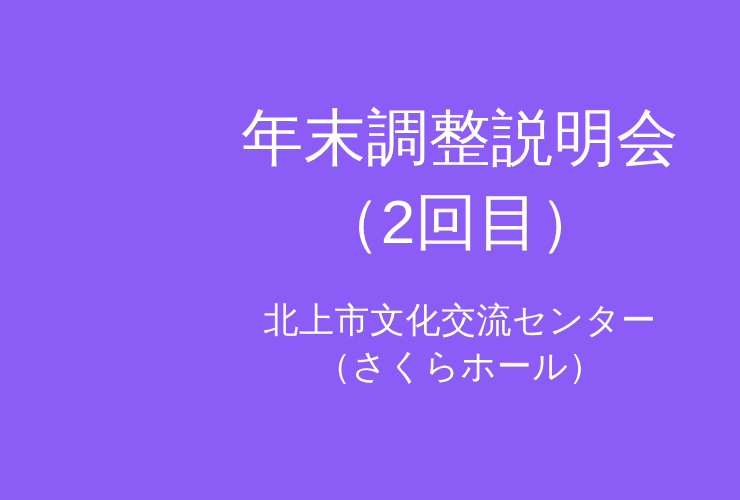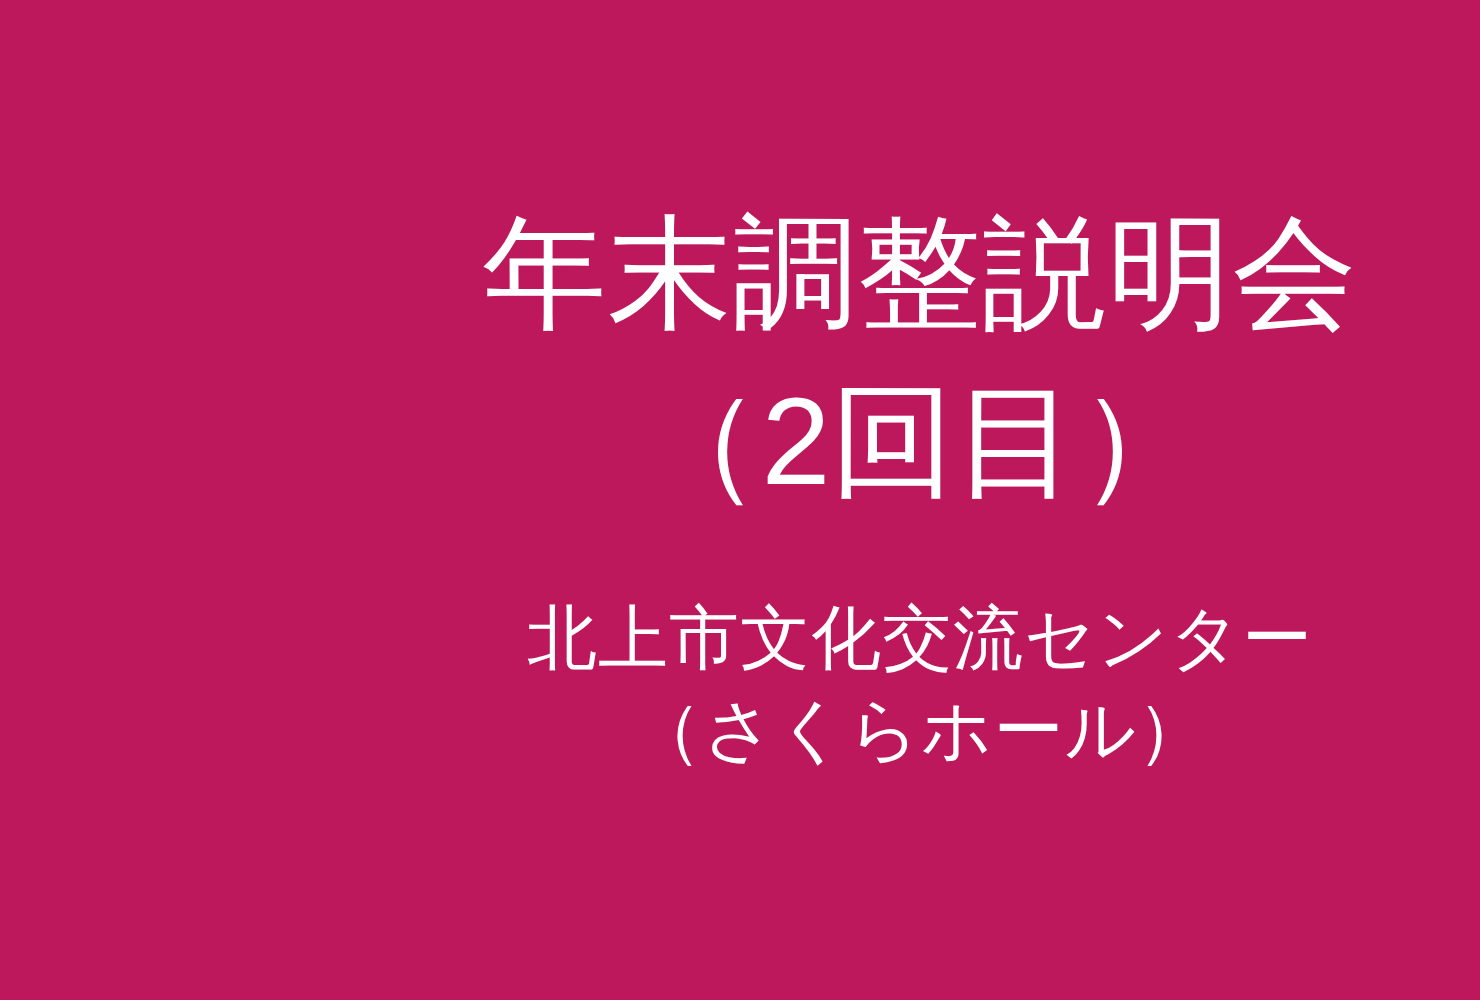--- a/index.html
+++ b/index.html
@@ -80,21 +80,21 @@
     position: absolute;
     left: 0;
     top: 297px;
     width: 920px;
     text-align: center;
   }
 </style>
 </head>
 <body>
 
-<div id="slide" style="background: #be185d; text-decoration: underline;">
+<div id="slide" style="background: #8b5cf6; text-decoration: underline;">
 
   <div id="text-block" style="color: rgb(255, 255, 255);">
 
     <div id="headline-wrap">
       <h1 id="headline">
         <span class="hl-line hl-line-1">年末調整説明会</span>
         <span class="hl-line hl-line-2">（2回目）</span>
       </h1>
     </div>
 

